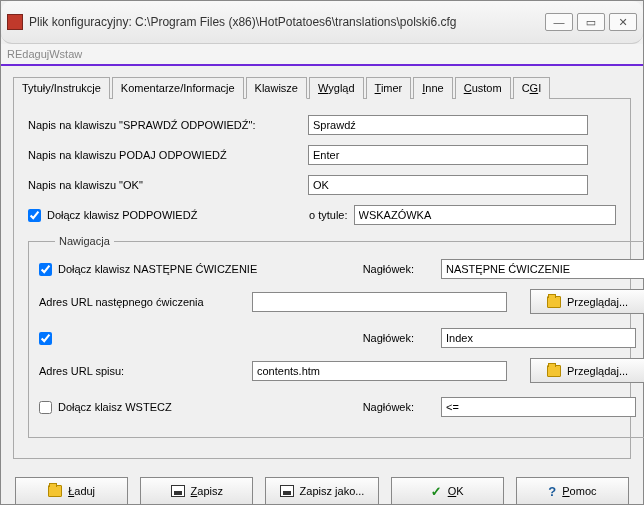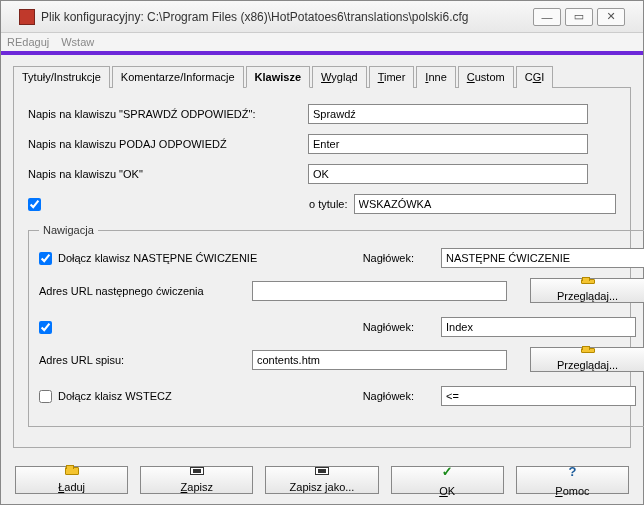--- a/index.html
+++ b/index.html
@@ -1,54 +1,54 @@
 <!DOCTYPE html>
 <html><head>
 <meta charset="utf-8">
 <style>
 * { box-sizing: border-box; margin: 0; padding: 0; }
 body { font-family: Tahoma, Arial, sans-serif; font-size: 11px; background: #f0f0f0; width: 644px; height: 505px; overflow: hidden; }
 
 .window { width: 644px; height: 505px; background: #f0f0f0; border: 1px solid #888; }
-.titlebar { height: 32px; background: linear-gradient(#f8f8f8,#e8e8e8); border-bottom: 1px solid #ccc; display: flex; align-items: center; padding: 0 18px; }
+.titlebar { height: 43px; background: linear-gradient(#f8f8f8,#e8e8e8); border-bottom: 1px solid #ccc; display: flex; align-items: center; padding: 0 6px; border-radius: 11px; }
 .titlebar-icon { width: 16px; height: 16px; background: #c0392b; border: 1px solid #7b241c; margin-right: 6px; }
 .titlebar-text { flex: 1; font-size: 12px; color: #333; }
 .winbtns { display: flex; gap: 4px; }
 .winbtn { width: 28px; height: 18px; border: 1px solid #999; background: #fafafa; border-radius: 2px; display: flex; align-items: center; justify-content: center; font-size: 11px; color: #555; cursor: default; }
 
-.menubar { height: 22px; background: #f4f4f4; display: flex; align-items: center; padding: 0 6px; gap: 12px; border-bottom: 4px solid #6d28d9; }
+.menubar { height: 22px; background: #f4f4f4; display: flex; align-items: center; padding: 0 6px; border-bottom: 2px solid #6d28d9; }
 .menu-item { color: #888; cursor: default; text-decoration: underline; text-decoration-color: transparent; }
 
 .content { padding: 10px 12px 8px 12px; }
 
 .tabs { display: flex; border-bottom: 1px solid #aaa; margin-bottom: 0; }
 .tab { padding: 4px 8px; border: 1px solid #aaa; border-bottom: none; background: #f0f0f0; margin-right: 2px; position: relative; top: 1px; cursor: default; }
-.tab.active { background: #f0f0f0; border-bottom: 1px solid #f0f0f0; font-weight: bold; }
+.tab.active { background: #f0f0f0; border-bottom: 1px solid #f0f0f0; font-weight: normal; }
 .tab .ul { text-decoration: underline; }
 
 .panel { border: 1px solid #aaa; border-top: none; padding: 16px 14px 14px 14px; min-height: 360px; }
 
 .row { display: flex; align-items: center; margin-bottom: 10px; }
 .lbl { width: 280px; }
 .lbl2 { width: 50px; text-align: right; padding-right: 6px; }
 
 input[type=text] { border: 1px solid #888; height: 20px; padding: 2px 4px; font-family: inherit; font-size: 11px; background: #fff; }
 input[type=checkbox] { margin-right: 6px; }
 
 .chk-row { display: flex; align-items: center; }
 .chk-row label { cursor: default; }
 
 fieldset { border: 1px solid #aaa; padding: 12px 10px 10px 10px; margin-top: 8px; }
-legend { padding: 0 4px; color: #333; }
+legend { padding: 0 4px; color: #333; margin-left: 16px; }
 
 .nav-row { display: flex; align-items: center; margin-bottom: 10px; gap: 23px; }
 .nav-lbl { min-width: 190px; }
 .nav-head-lbl { width: 66px; text-align: right; padding-right: 4px; }
 
-.btn { height: 25px; border: 1px solid #888; background: linear-gradient(#fdfdfd,#e6e6e6); padding: 0 10px; display: inline-flex; align-items: center; gap: 6px; cursor: default; font-family: inherit; font-size: 11px; flex-direction: column; }
+.btn { height: 25px; border: 1px solid #888; background: linear-gradient(#fdfdfd,#e6e6e6); padding: 0 10px; display: inline-flex; align-items: center; gap: 6px; cursor: default; font-family: inherit; font-size: 11px; }
 .btn .ul { text-decoration: underline; }
 
 .footer { display: flex; gap: 12px; padding: 10px 14px; justify-content: space-between; }
 .footer .btn { flex: 1; justify-content: center; height: 28px; }
 
 .ico { display: inline-block; width: 14px; height: 12px; }
 .ico-folder { background: #f4c430; border: 1px solid #b58900; border-radius: 1px; position: relative; }
 .ico-folder::before { content:""; position:absolute; top:-3px; left:0; width:6px; height:3px; background:#f4c430; border:1px solid #b58900; border-bottom:none; }
 .ico-save { background:#fff; border:1px solid #333; position:relative; }
 .ico-save::after { content:""; position:absolute; bottom:1px; left:2px; right:2px; height:4px; background:#333; }
@@ -99,20 +99,21 @@
       </div>
 
       <div class="row">
         <span class="lbl">Napis na klawiszu "OK"</span>
         <input type="text" style="width: 280px;" value="OK">
       </div>
 
       <div class="row">
         <span class="lbl chk-row">
           <input type="checkbox" checked="" style="">
+          <label>Dołącz klawisz PODPOWIEDŹ</label>
         </span>
         <span class="lbl2">o tytule:</span>
         <input type="text" style="width: 266px;" value="WSKAZÓWKA">
       </div>
 
       <fieldset>
         <legend>Nawigacja</legend>
 
         <div class="nav-row">
           <span class="chk-row" style="width:290px">

